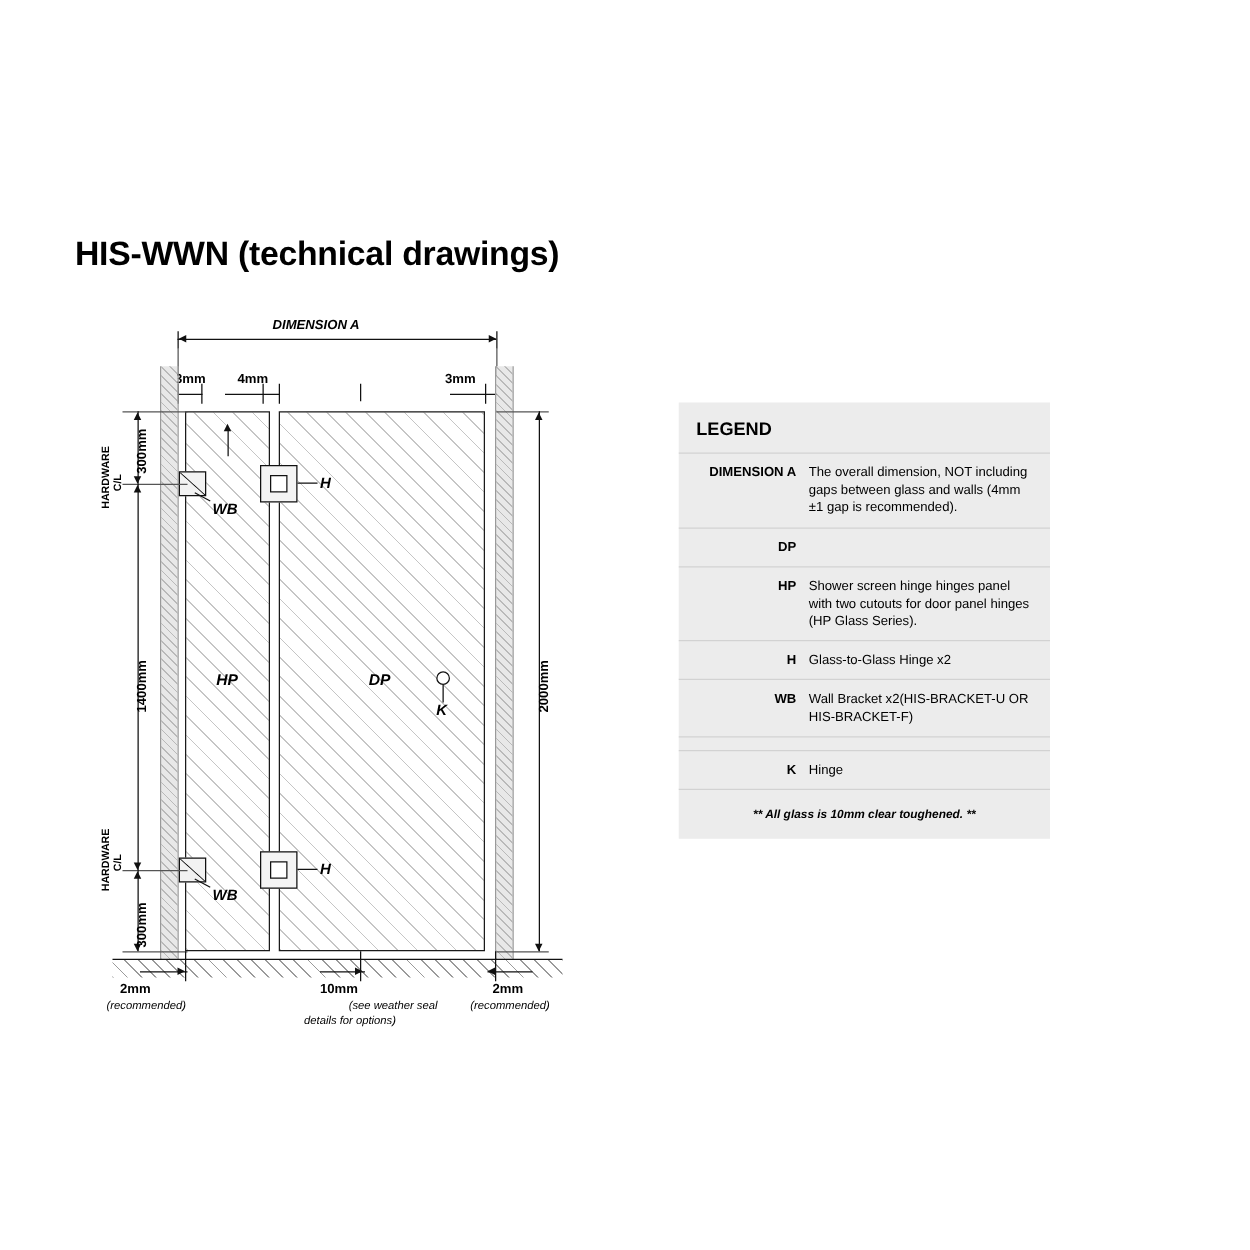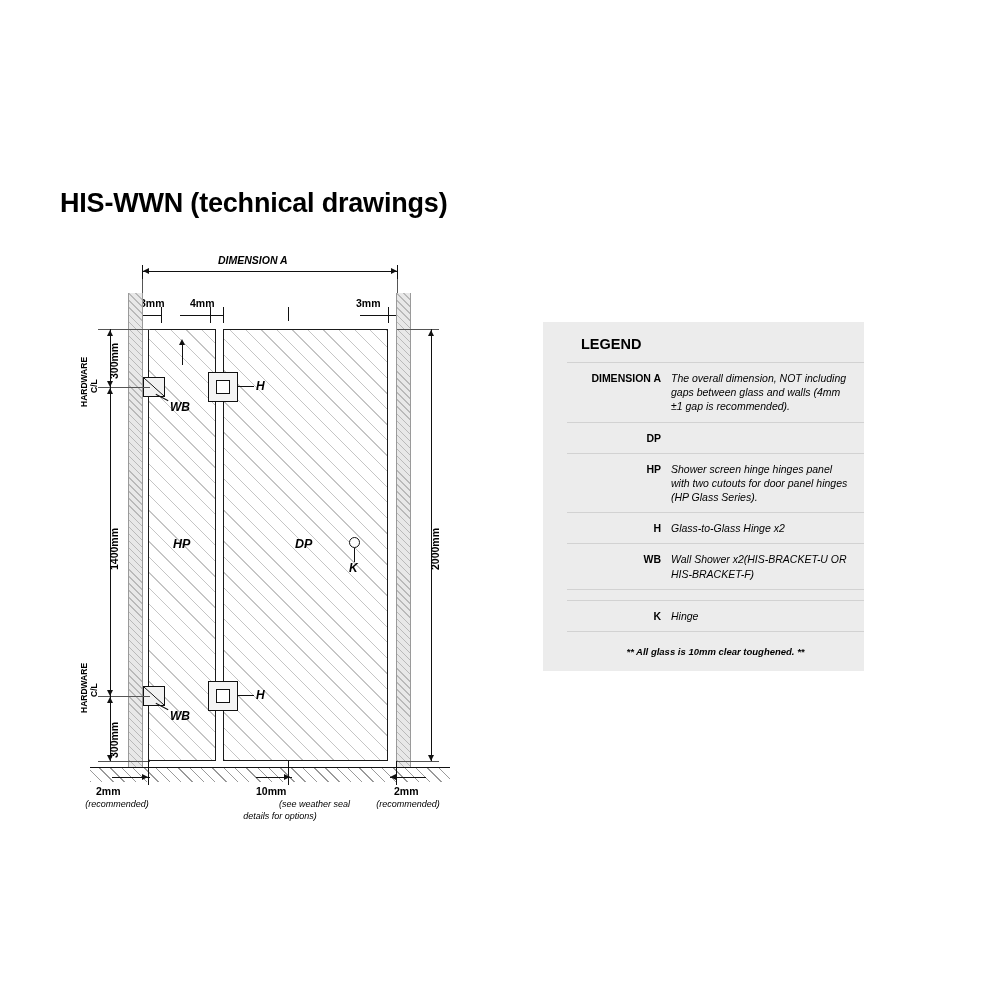--- a/index.html
+++ b/index.html
@@ -193,21 +193,20 @@
   .arrow-right { border-top: 3.2px solid transparent; border-bottom: 3.2px solid transparent; border-left: 6px solid #111; }
 
   
   #legend {
     position: absolute;
     left: 543px;
     top: 322px;
     width: 297px;
     background: #ececec;
     font-size: 10px;
-    padding-left: 24px;
   }
   .legend-title {
     font-size: 14.5px;
     font-weight: bold;
     padding: 14px 0 10px 14px;
   }
   .legend-row {
     display: flex;
     border-top: 1px solid #d2d2d2;
     padding: 8px 8px 8px 0;
@@ -219,21 +218,20 @@
     padding-right: 10px;
     font-weight: bold;
     font-size: 10.5px;
     line-height: 1.35;
     box-sizing: border-box;
   }
   .legend-val {
     font-size: 10.5px;
     line-height: 1.35;
     padding-right: 6px;
-    font-style: italic;
   }
   .legend-row.spacer { border-top: 1px solid #d2d2d2; height: 10px; padding: 0; }
   .legend-footnote {
     text-align: center;
     font-size: 9.5px;
     font-style: italic;
     font-weight: bold;
     padding: 14px 0 14px 0;
     border-top: 1px solid #d2d2d2;
   }
@@ -379,21 +377,21 @@
     <div class="legend-row">
       <div class="legend-key">HP</div>
       <div class="legend-val">Shower screen hinge hinges panel with two cutouts for door panel hinges (HP Glass Series).</div>
     </div>
     <div class="legend-row">
       <div class="legend-key">H</div>
       <div class="legend-val">Glass-to-Glass Hinge x2</div>
     </div>
     <div class="legend-row">
       <div class="legend-key">WB</div>
-      <div class="legend-val">Wall Shower x2(HIS-BRACKET-U OR HIS-BRACKET-F)</div>
+      <div class="legend-val">Wall Bracket x2(HIS-BRACKET-U OR HIS-BRACKET-F)</div>
     </div>
     <div class="legend-row spacer"></div>
     <div class="legend-row">
       <div class="legend-key">K</div>
       <div class="legend-val">Hinge</div>
     </div>
 
     <div class="legend-footnote">** All glass is 10mm clear toughened. **</div>
   </div>
 

